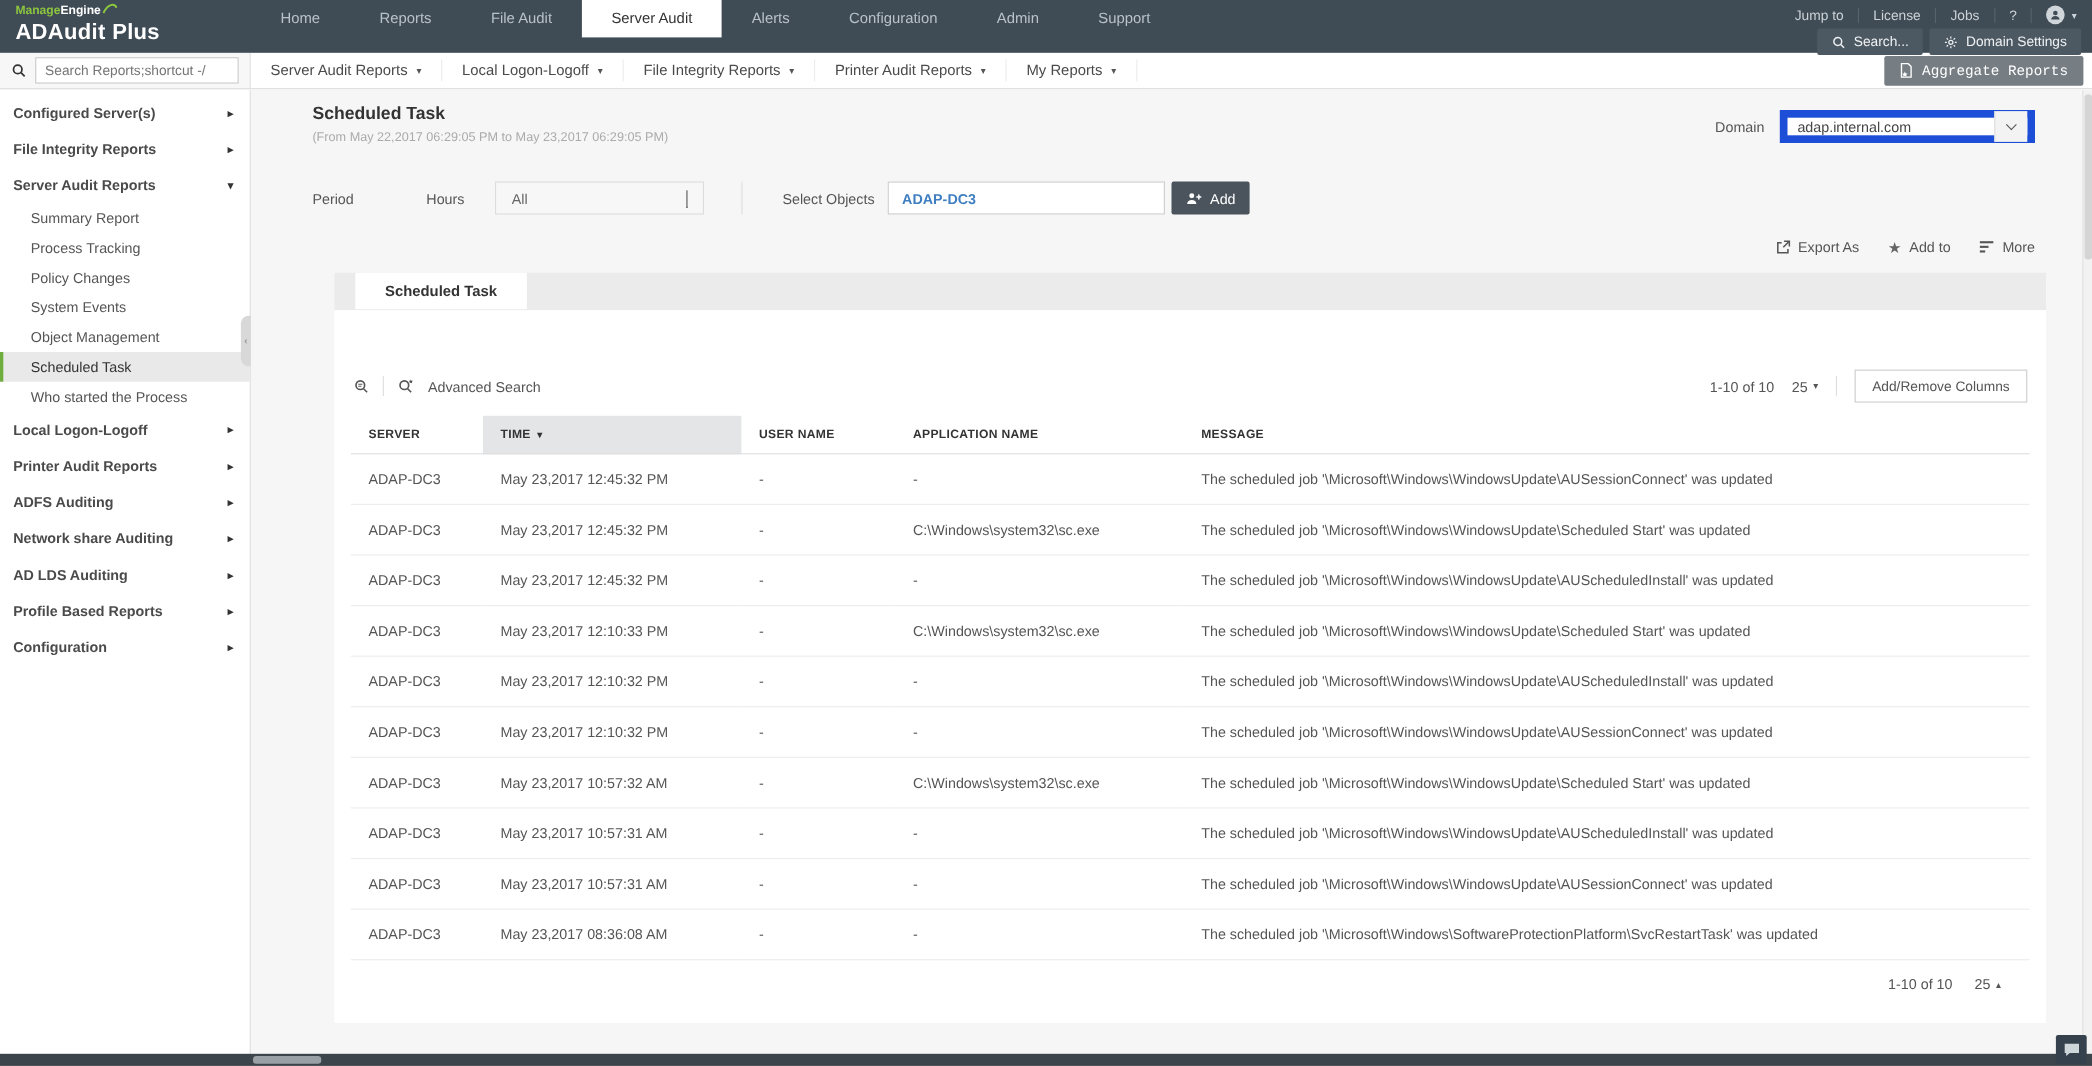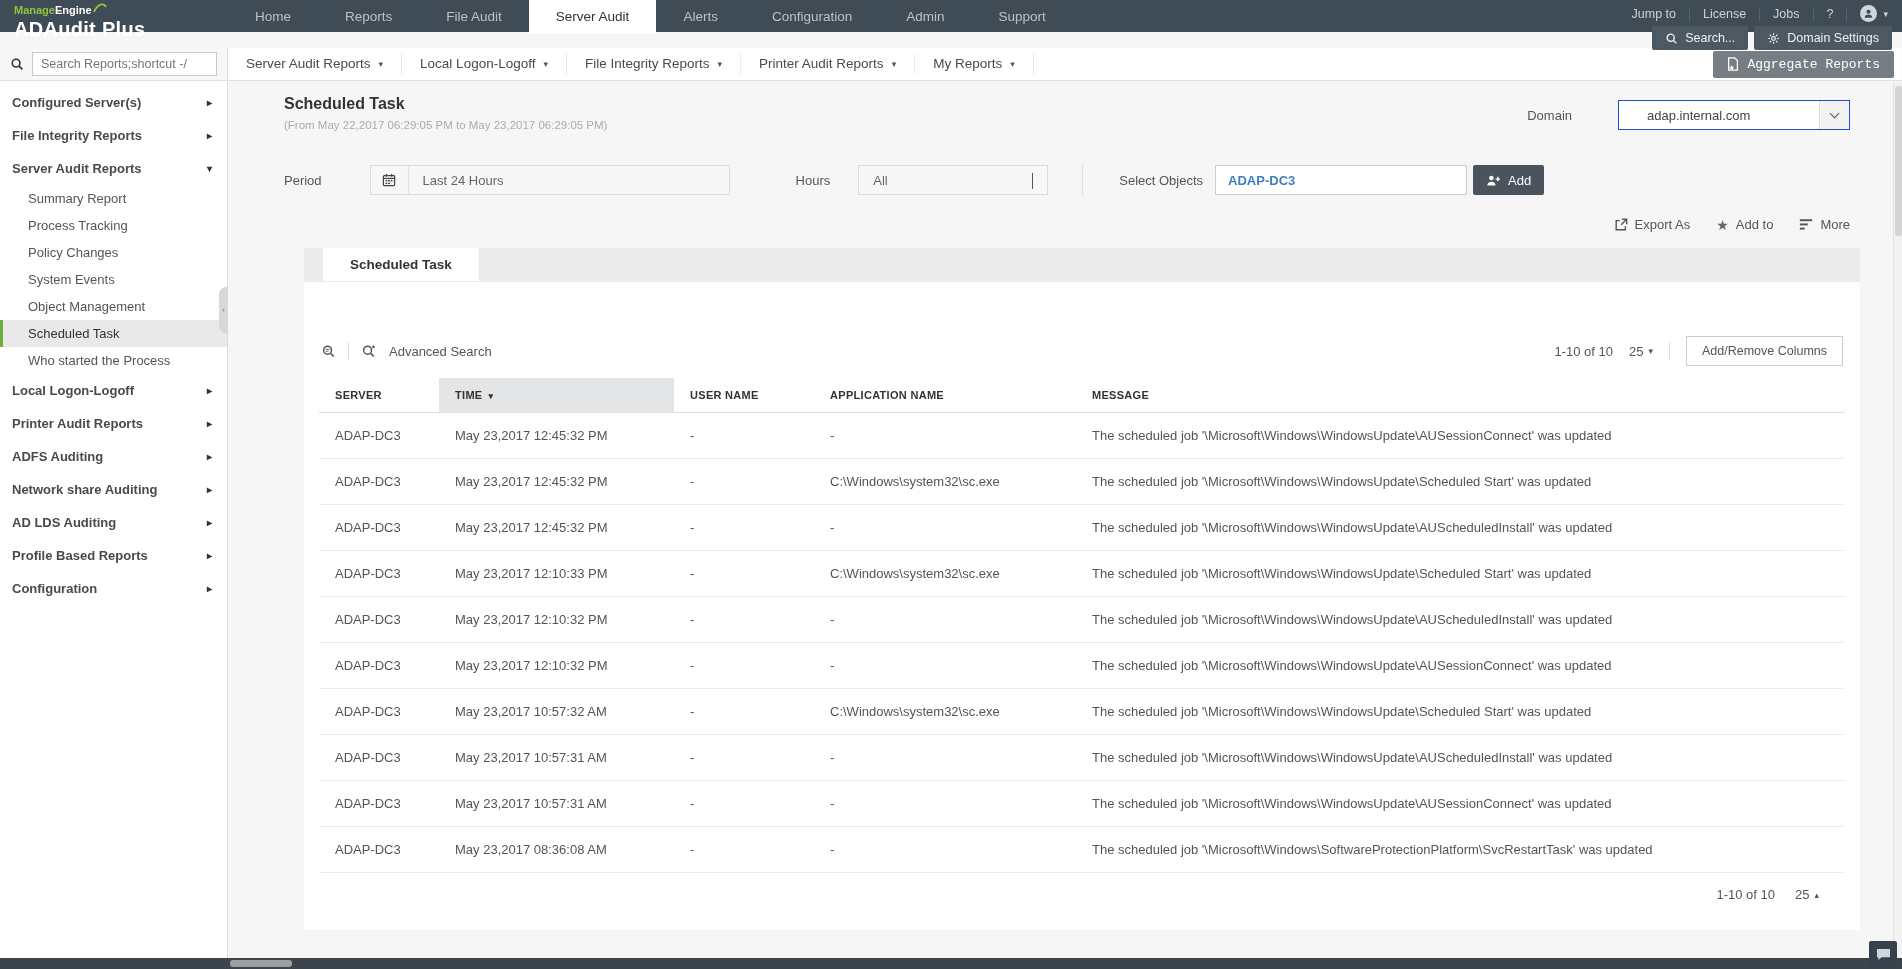--- a/index.html
+++ b/index.html
@@ -2,21 +2,21 @@
 <html><head>
 <meta charset="utf-8">
 <style>
   html,body{margin:0;padding:0;}
   body{width:1902px;height:969px;position:relative;overflow:hidden;
        font-family:"Liberation Sans",sans-serif;background:#f6f6f6;}
   *{box-sizing:border-box;}
   svg{display:block;}
 
   
-  .hdr{position:absolute;top:0;left:0;right:0;height:32px;background:#3f4b55;display:flex;z-index:6;}
+  .hdr{position:absolute;top:0;left:0;right:0;height:48px;background:#3f4b55;display:flex;z-index:6;}
   .brand{width:228px;padding:4px 0 0 14px;flex:none;}
   .me-line{font-size:11px;font-weight:bold;line-height:13px;display:flex;align-items:flex-start;}
   .me-manage{color:#8dc63f;} .me-engine{color:#fff;}
   .me-swoosh{margin:-2px 0 0 1px;}
   .product{color:#fff;font-size:20px;font-weight:bold;letter-spacing:.3px;margin-top:1px;}
   .main-nav{display:flex;align-items:flex-start;}
   .nav-item{color:#b9c2c9;font-size:13.5px;padding:9px 27px 10px;cursor:pointer;white-space:nowrap;}
   .nav-item.active{background:#fff;color:#333;}
   .top-right{margin-left:auto;display:flex;flex-direction:column;align-items:flex-end;padding:5px 10px 0 0;gap:4px;}
   .util-row{display:flex;align-items:center;color:#ccd3d8;font-size:12.5px;}
@@ -56,22 +56,22 @@
 
   
   .content{position:absolute;left:229px;top:82px;right:0;bottom:11px;overflow:hidden;}
   .v-scroll{position:absolute;right:0;top:0;bottom:0;width:9px;background:#f2f2f2;border-left:1px solid #e2e2e2;}
   .v-thumb{position:absolute;top:4px;left:1px;width:7px;height:150px;background:#d5d5d5;border-radius:3px;}
 
   .page-head{display:flex;justify-content:space-between;padding:13px 52px 0 55px;}
   .pg-title{font-size:16px;font-weight:bold;color:#333;}
   .pg-sub{font-size:11.5px;color:#ababab;margin-top:6px;}
   .domain{display:flex;align-items:center;gap:14px;font-size:13px;color:#555;margin-top:4px;}
-  .domain-select{width:232px;height:30px;background:#fff;border:1px solid #1d4ed8;display:flex;align-items:center;
-                 justify-content:space-between;font-size:13px;color:#444;padding-left:28px;cursor:pointer;margin-left:32px;}
+  .domain-select{width:232px;height:30px;background:#fff;border:7px solid #1d4ed8;display:flex;align-items:center;
+                 justify-content:space-between;font-size:13px;color:#444;padding-left:9px;cursor:pointer;}
   .sel-caret{width:30px;height:28px;display:flex;align-items:center;justify-content:center;background:#f3f3f3;border-left:1px solid #ddd;}
   .chev{width:7px;height:7px;border-right:1.8px solid #555;border-bottom:1.8px solid #555;transform:rotate(45deg);margin-top:-3px;}
 
   .filter-row{display:flex;align-items:center;margin:34px 52px 0 55px;font-size:13px;color:#555;}
   .gray-input{height:30px;background:#f7f7f7;border:1px solid #dcdcdc;display:flex;align-items:center;cursor:pointer;}
   .cal-seg{width:38px;height:100%;border-right:1px solid #e3e3e3;display:flex;align-items:center;justify-content:center;color:#444;}
   .in-text{padding-left:14px;color:#666;}
   .lbl{white-space:nowrap;}
   .vdiv{width:1px;height:30px;background:#ddd;margin:0 0 0 34px;}
   .white-input{height:30px;background:#fff;border:1px solid #ccc;display:flex;align-items:center;padding-left:12px;}
@@ -282,36 +282,20 @@
         <span>adap.internal.com</span>
         <span class="sel-caret">
             <span class="chev"></span>
           </span>
       </div>
     </div>
   </div>
 
   <div class="filter-row">
     <span class="lbl">Period</span>
-    <div class="gray-input" style="width:360px;margin-left:48px;">
-      <span class="cal-seg">
-        <svg width="14" height="14" viewBox="0 0 16 16">
-            <rect x="1.6" y="3" width="12.8" height="11.4" rx="1" fill="none" stroke="#444" stroke-width="1.4"></rect>
-            <line x1="1.6" y1="6.2" x2="14.4" y2="6.2" stroke="#444" stroke-width="1.4"></line>
-            <rect x="4.2" y="1.2" width="1.6" height="3" fill="#444"></rect>
-            <rect x="10.2" y="1.2" width="1.6" height="3" fill="#444"></rect>
-            <rect x="4" y="8" width="2" height="1.6" fill="#444"></rect>
-            <rect x="7" y="8" width="2" height="1.6" fill="#444"></rect>
-            <rect x="10" y="8" width="2" height="1.6" fill="#444"></rect>
-            <rect x="4" y="11" width="2" height="1.6" fill="#444"></rect>
-            <rect x="7" y="11" width="2" height="1.6" fill="#444"></rect>
-          </svg>
-      </span>
-      <span class="in-text">Last 24 Hours</span>
-    </div>
     <span class="lbl" style="margin-left:66px;">Hours</span>
     <div class="gray-input" style="width:190px;margin-left:28px;justify-content:space-between;">
       <span class="in-text">All</span>
       <span style="padding-right:14px;"><span class="chev"></span></span>
     </div>
     <span class="vdiv"></span>
     <span class="lbl" style="margin-left:36px;">Select Objects</span>
     <div class="white-input" style="width:252px;margin-left:12px;">
       <span class="obj-val">ADAP-DC3</span>
     </div>

